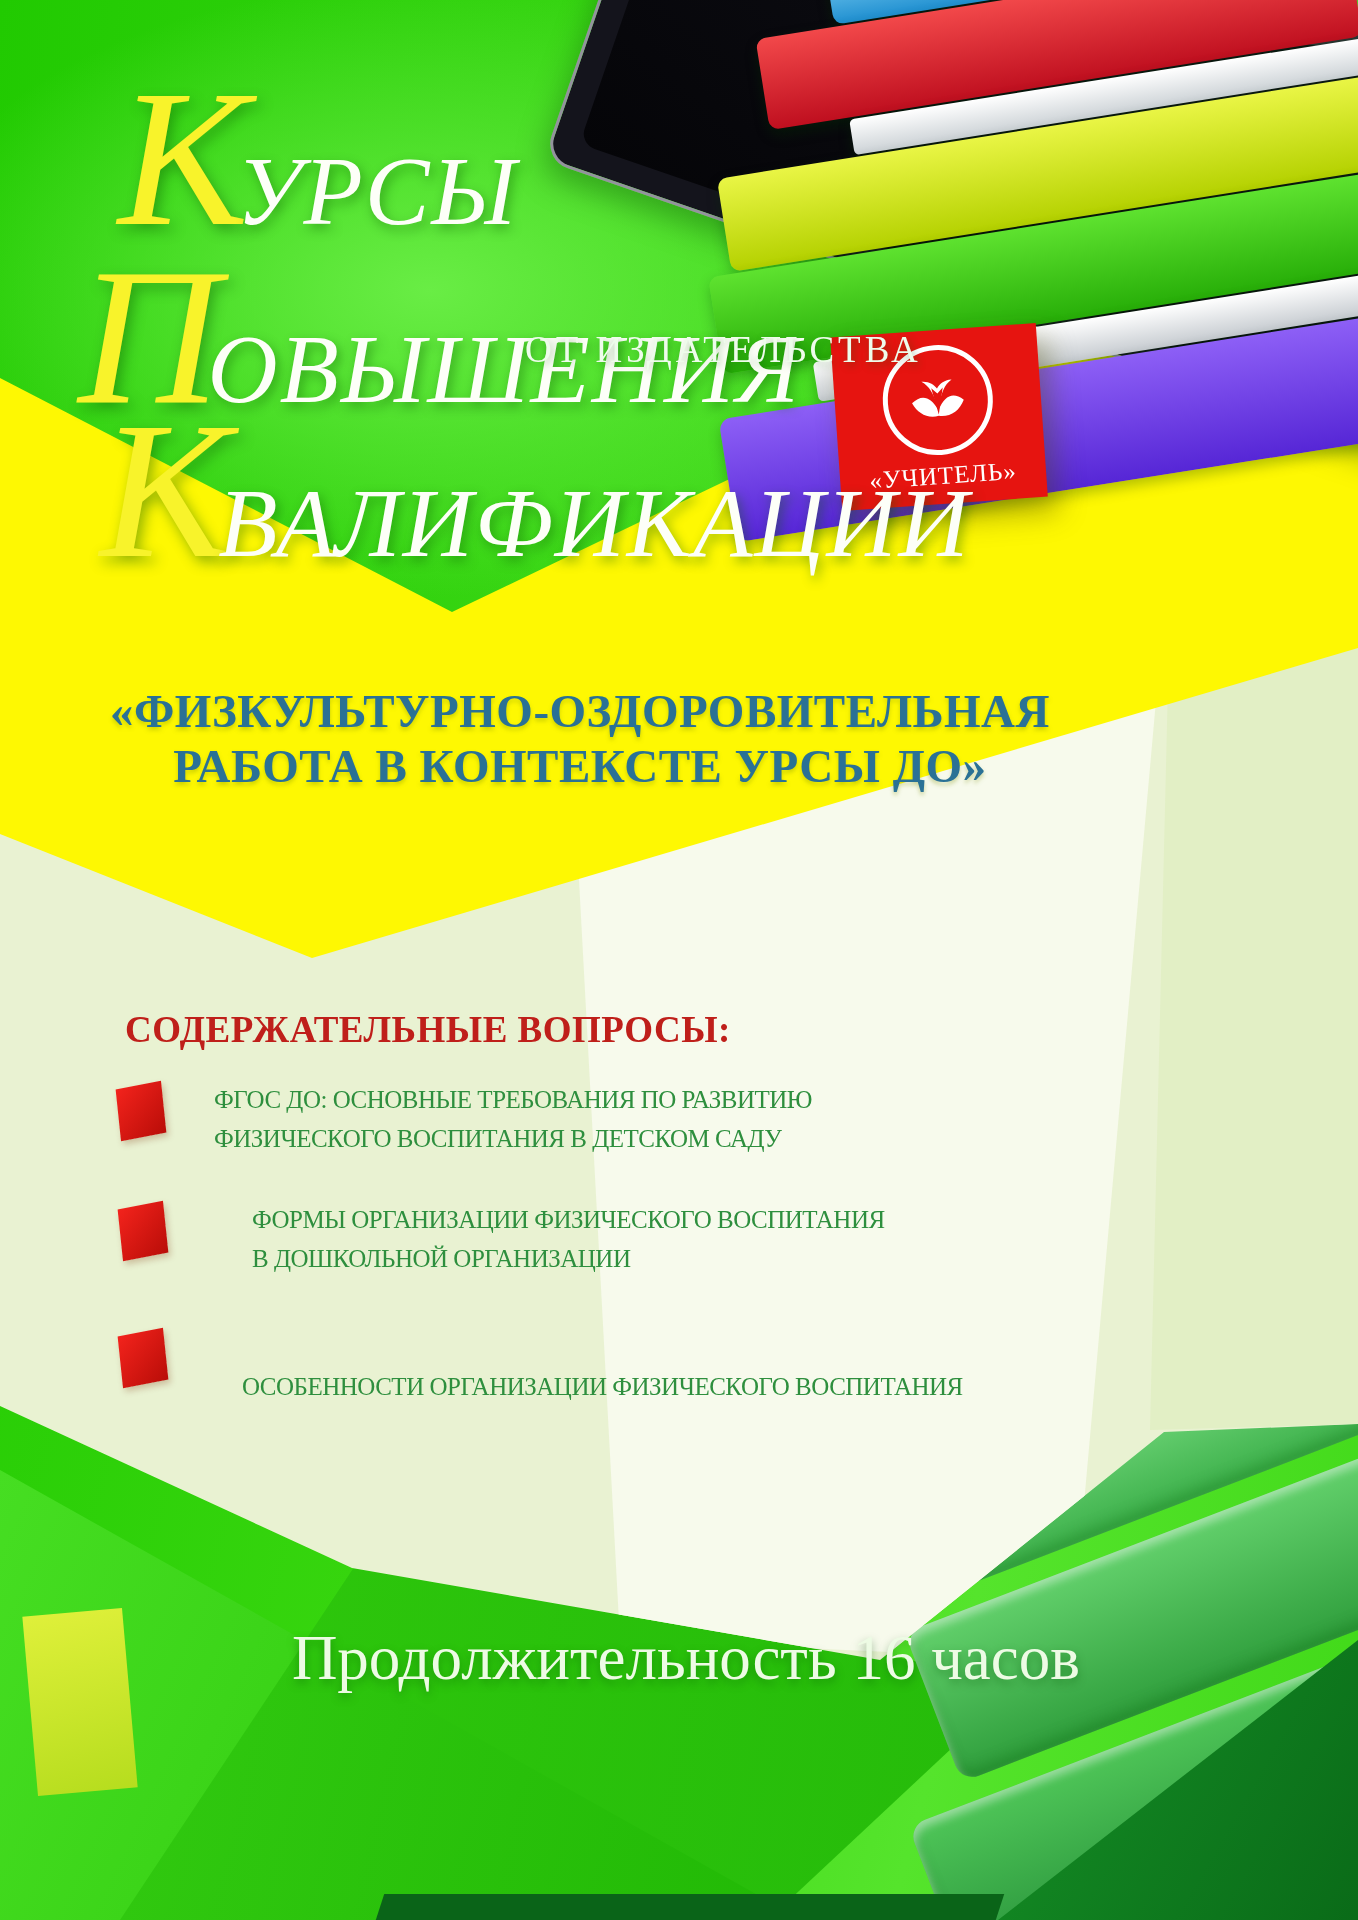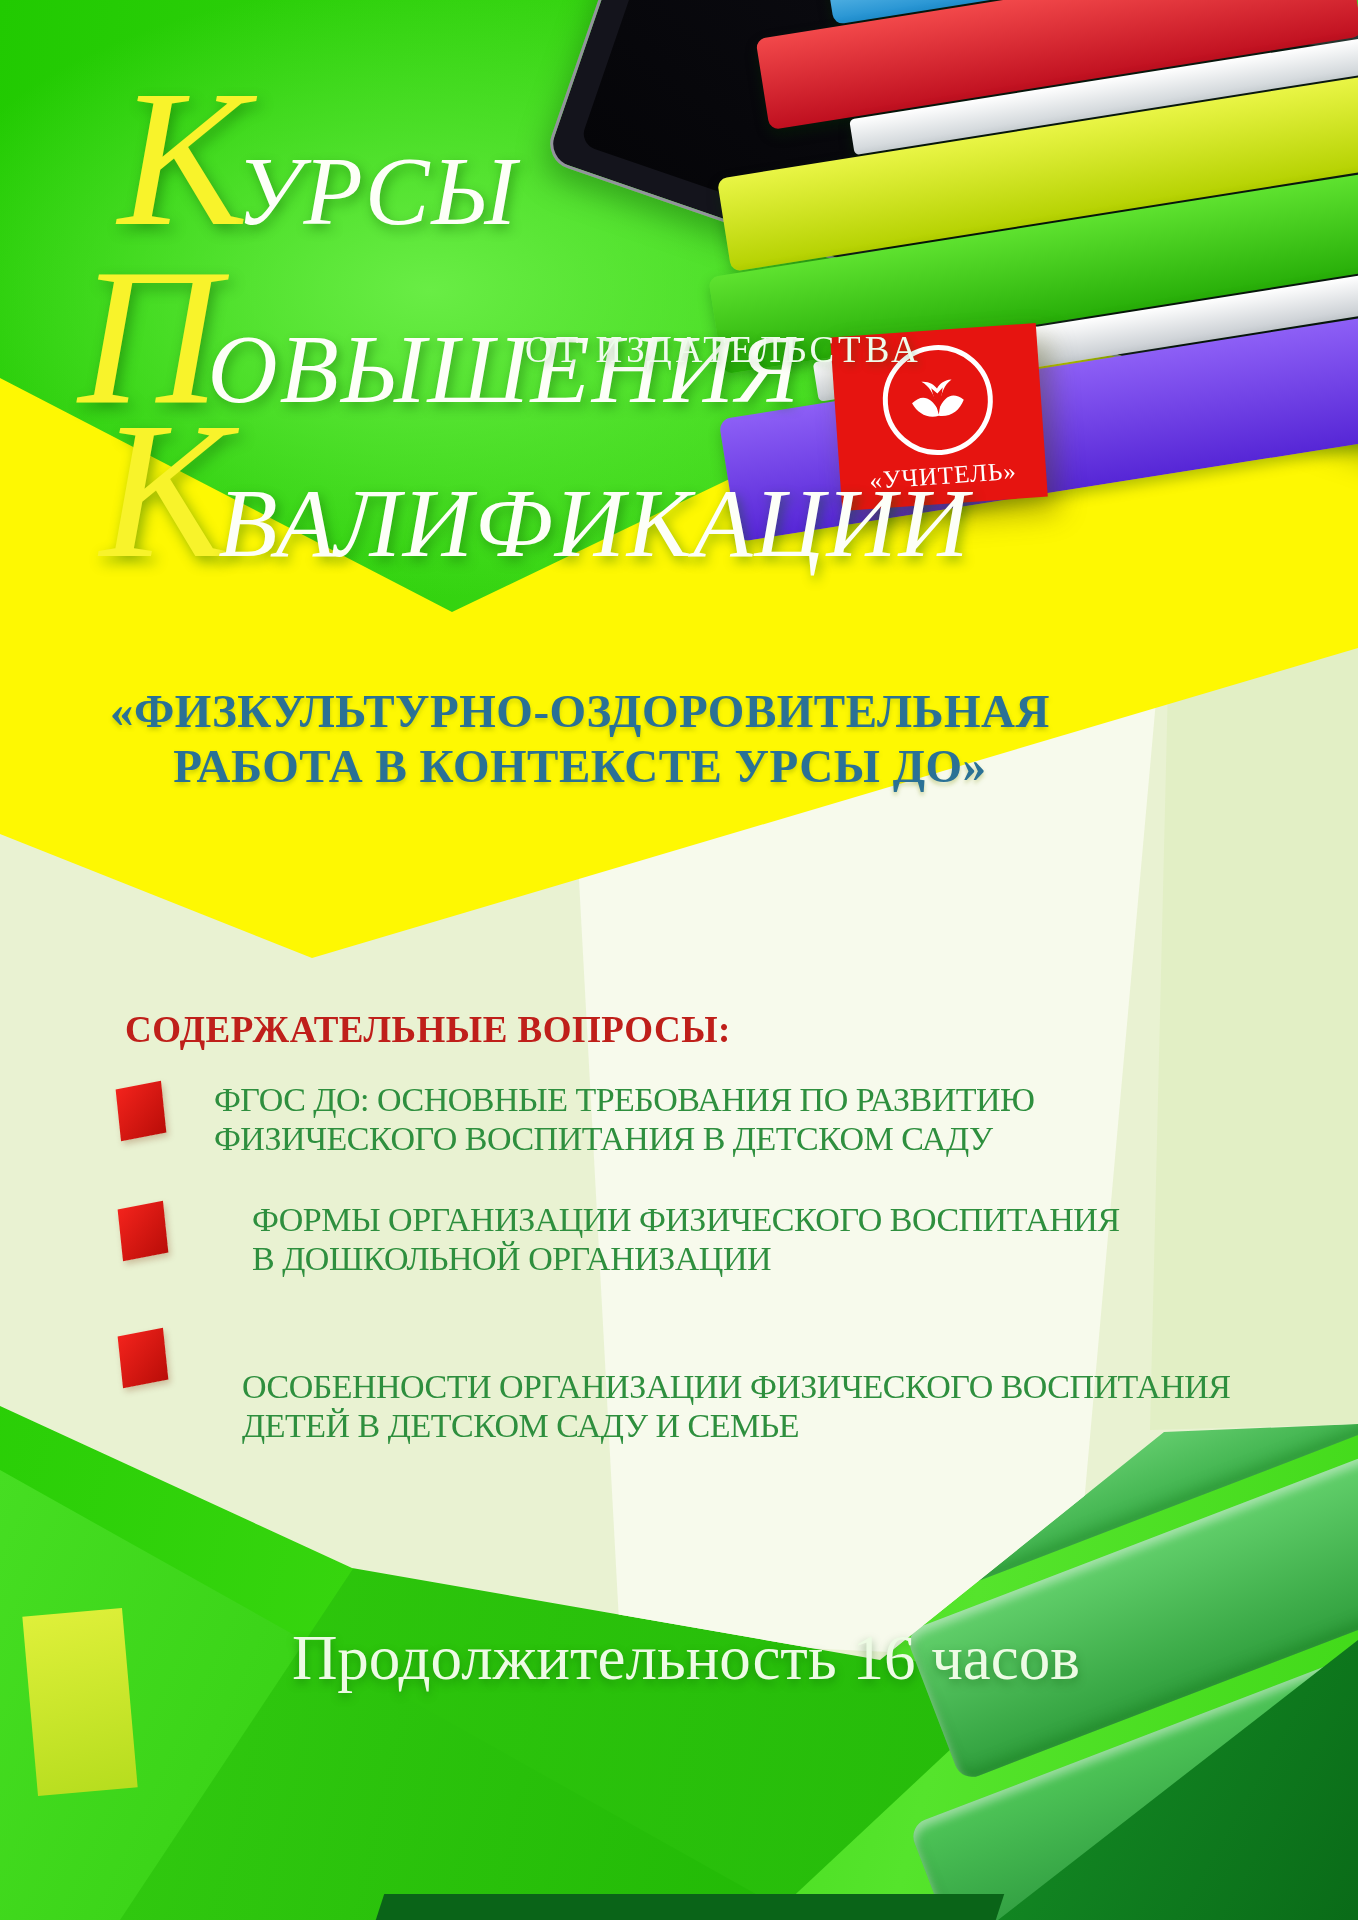--- a/index.html
+++ b/index.html
@@ -94,21 +94,21 @@
       font-size:47px;line-height:1.18;color:#2a7195;letter-spacing:.5px;
       text-shadow:0 3px 4px rgba(120,140,0,.35);text-align:center;}
 
   
   .section-heading{position:absolute;left:110px;top:1008px;z-index:8;font-weight:bold;
       font-size:37px;color:#bf1f1a;letter-spacing:.5px;margin-left:15px;}
   .bullet-marker{position:absolute;z-index:8;width:46px;height:52px;
       background:linear-gradient(135deg,#f3231c,#b90d08);
       transform:rotate(-6deg) skewY(-5deg);box-shadow:2px 4px 6px rgba(120,40,0,.25);}
   .bm1{left:118px;top:1085px;} .bm2{left:120px;top:1205px;} .bm3{left:120px;top:1332px;}
-  .bullet-text{position:absolute;left:214px;z-index:8;width:1010px;font-size:34px;
+  .bullet-text{position:absolute;left:214px;z-index:8;width:1010px;font-size:25px;
       line-height:39px;color:#2e8f3e;letter-spacing:-0.5px;}
   .bt1{top:1080px;} .bt2{top:1200px;margin-left:38px;} .bt3{top:1367px;margin-left:28px;}
 
   
   .duration{position:absolute;left:0;top:1622px;width:1080px;z-index:20;
       text-align:right;font-size:63px;color:#edfbe4;
       text-shadow:0 4px 10px rgba(0,80,0,.40);}
 </style>
 </head>
 <body>
@@ -190,18 +190,17 @@
 
   <div class="bullet-marker bm2"></div>
   <div class="bullet-text bt2">
     <div>ФОРМЫ ОРГАНИЗАЦИИ ФИЗИЧЕСКОГО ВОСПИТАНИЯ</div>
     <div>В ДОШКОЛЬНОЙ ОРГАНИЗАЦИИ</div>
   </div>
 
   <div class="bullet-marker bm3"></div>
   <div class="bullet-text bt3">
     <div>ОСОБЕННОСТИ ОРГАНИЗАЦИИ ФИЗИЧЕСКОГО ВОСПИТАНИЯ</div>
-    <div>ДЕТЕЙ В ДЕТСКОМ САДУ И СЕМЬЕ</div>
   </div>
 
   <div class="duration">Продолжительность 16 часов</div>
 
 </div>
 
 </body></html>

